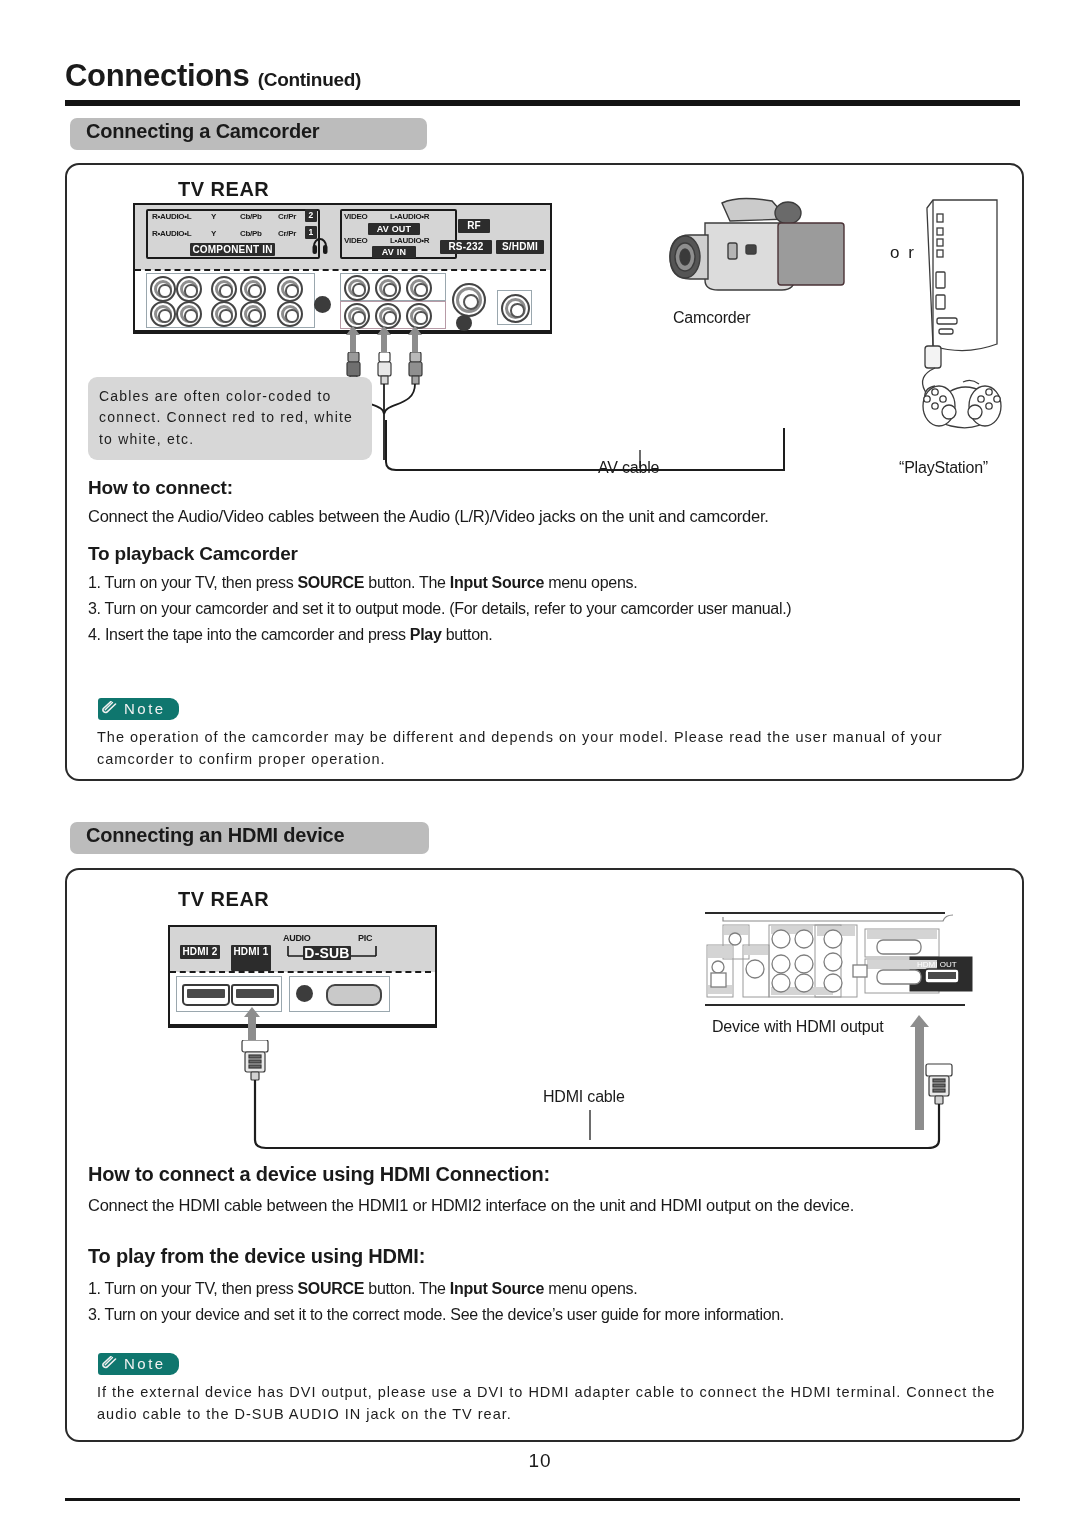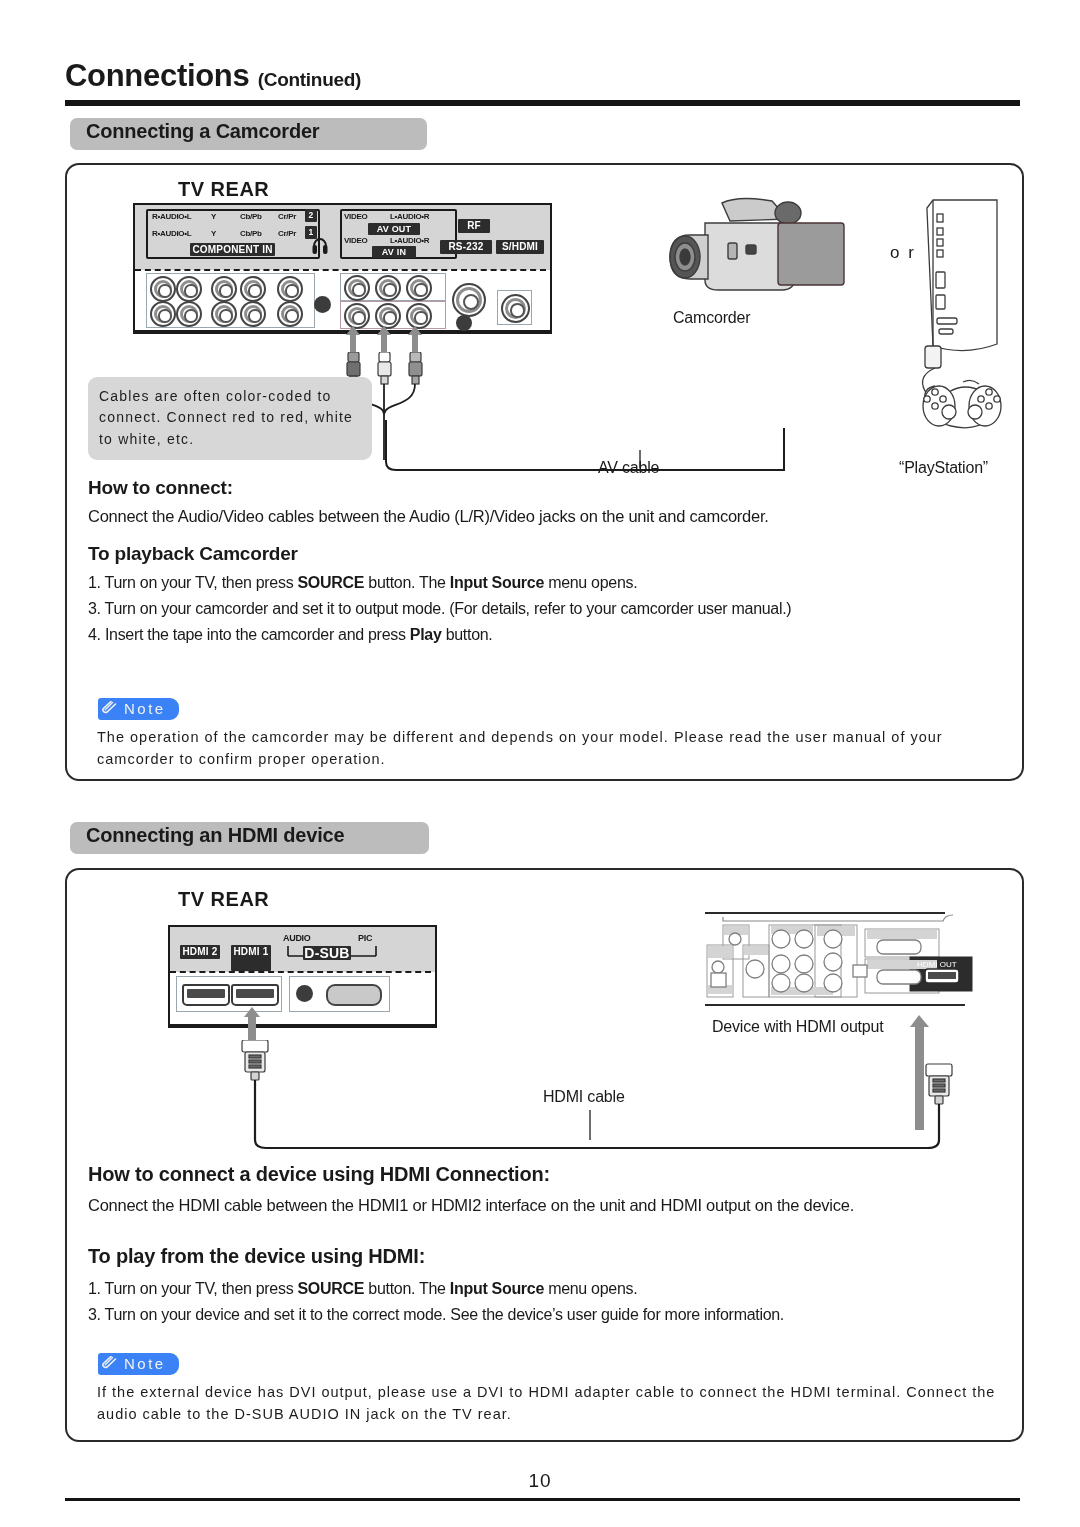--- a/index.html
+++ b/index.html
@@ -77,21 +77,21 @@
   }
 
   
   .h-sub { position:absolute; font-size:19px; font-weight:bold; letter-spacing:-0.2px; }
   .p-body { position:absolute; font-size:16.5px; letter-spacing:-0.25px; line-height:1.35; }
   .steps { position:absolute; font-size:16px; letter-spacing:-0.3px; line-height:1.62; }
   .steps b { font-weight:bold; }
 
   
   .note-badge {
-    position:absolute; background:#3b82f6; color:#f2f2f2;
+    position:absolute; background:#0f766e; color:#f2f2f2;
     border-radius:3px 9px 9px 3px; padding:2px 13px 3px 4px;
     font-size:15px; letter-spacing:2.5px; display:flex; align-items:center; gap:5px;
   }
   .clip-ico { display:inline-block; width:17px; height:15px; }
   .note-text {
     position:absolute; font-size:14.5px; line-height:1.5;
     letter-spacing:1.0px; color:#1d1d1d;
   }
 
   
@@ -107,21 +107,21 @@
   }
   .hdmi-port::after{
     content:""; position:absolute; left:3px; right:3px; top:3px; bottom:6px;
     background:#4a4a4a; border-radius:1px;
   }
   .dsub-port {
     position:absolute; background:#c9c9c9; border:2px solid #444; border-radius:9px;
   }
   .wire-thin { position:absolute; background:#6d6d6d; }
 
-  .page-number { position:absolute; left:0; top:1450px; width:1080px; text-align:center; font-size:19px; letter-spacing:1px;margin-top:20px; }
+  .page-number { position:absolute; left:0; top:1450px; width:1080px; text-align:center; font-size:19px; letter-spacing:1px; }
   .bottom-rule { position:absolute; left:65px; top:1498px; width:955px; height:3px; background:#141414; }
 
   .svgwrap { position:absolute; }
 </style>
 </head>
 <body>
 
 <div class="page-head">
   <div class="page-title">
     <span>Connections</span>

